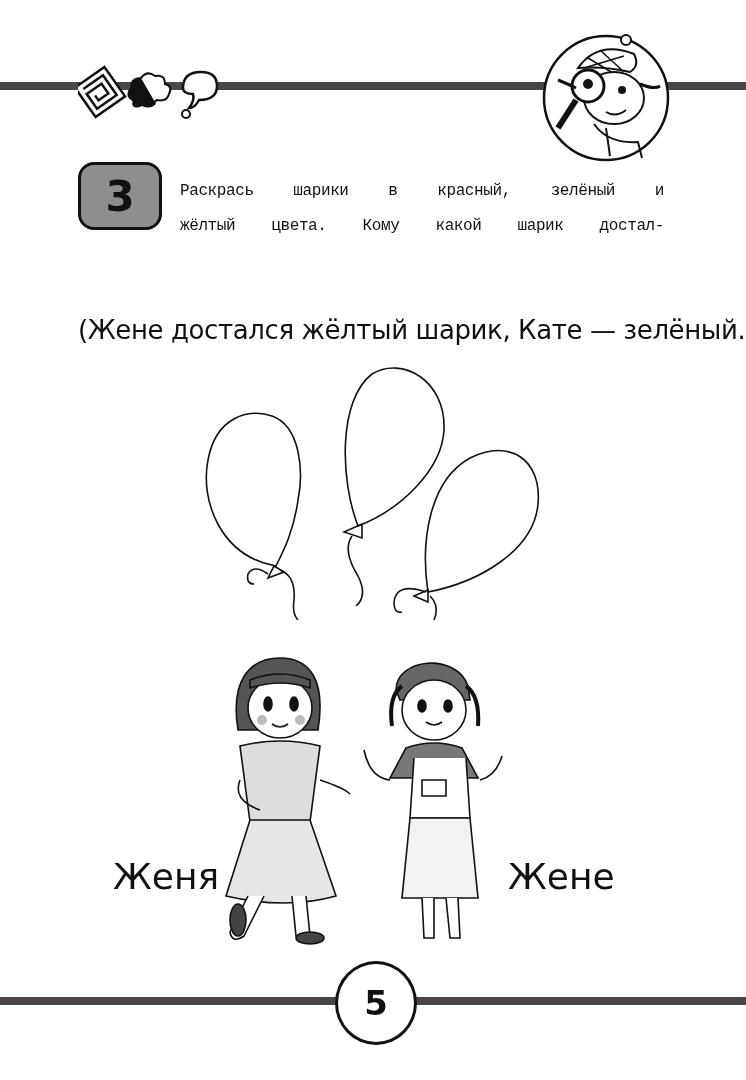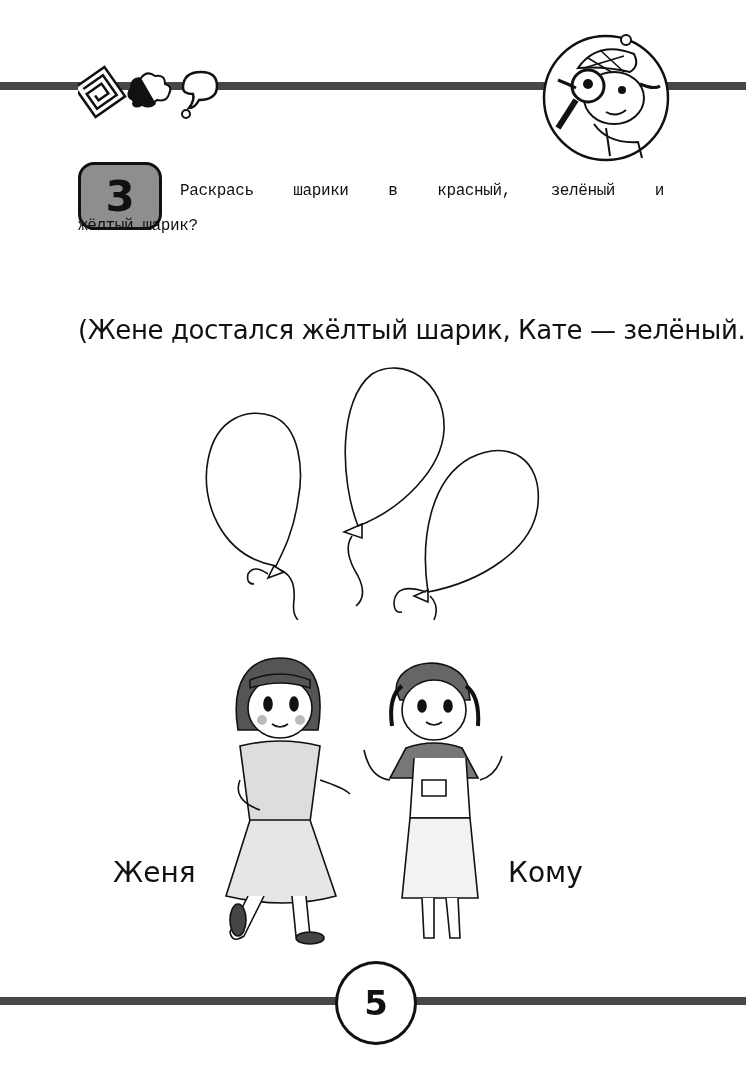--- a/index.html
+++ b/index.html
@@ -25,21 +25,21 @@
     font-family:Liberation Mono, monospace;
     font-size:16px; line-height:35px; letter-spacing:-0.4px;
     text-align:justify; text-align-last:left;
   }
   .task-text .line { display:block; white-space:nowrap; text-align-last:justify; }
   .task-text .line.indent { padding-left:102px; }
   .task-text .line.last { text-align-last:left; }
   .answer { position:absolute; left:78px; top:313px; width:586px; font-size:26px; line-height:35px; letter-spacing:-0.4px; text-align-last:justify; white-space:nowrap; }
   .balloons { position:absolute; left:180px; top:360px; width:400px; height:260px; }
   .girls { position:absolute; left:200px; top:630px; width:330px; height:320px; }
-  .name { position:absolute; font-size:28px; font-family:"DejaVu Sans", sans-serif; font-weight:normal; }
+  .name { position:absolute; font-size:36px; font-family:"DejaVu Sans", sans-serif; font-weight:normal; }
   .name.zhenya { left:113px; top:856px; }
   .name.katya { left:508px; top:856px; }
   .page-num {
     position:absolute; left:335px; top:961px; width:76px; height:78px;
     border:3px solid #111; border-radius:50%; background:#fff;
     display:flex; align-items:center; justify-content:center;
     font-family:"DejaVu Sans", sans-serif; font-weight:bold; font-size:34px;
   }
 </style>
 </head>
@@ -74,21 +74,21 @@
   <path d="M40 72 l-18 28" stroke="#111" stroke-width="6"></path>
   <path d="M70 84 q10 6 20 -2" fill="none" stroke="#111" stroke-width="2"></path>
   <path d="M104 56 q14 6 20 2 M22 52 q10 4 18 8" stroke="#111" stroke-width="3" fill="none"></path>
   <path d="M58 96 q14 20 44 18 l4 16 M70 100 l4 28" stroke="#111" stroke-width="2" fill="none"></path>
 </svg>
 
 <div class="task-badge">3</div>
 
 <div class="task-text">
   <span class="line indent">Раскрась шарики в красный, зелёный и</span>
-  <span class="line last">жёлтый шарик?</span>
+  <span class="line indent">жёлтый цвета. Кому какой шарик достал-</span>
 </div>
 <div class="answer">(Жене достался жёлтый шарик, Кате — зелёный.)</div>
 
 <svg class="balloons" viewBox="0 0 400 260" fill="none" stroke="#111" stroke-width="1.6">
   <g>
     <path d="M96 206 C40 196 20 140 28 100 C36 56 70 48 92 56 C120 66 124 110 118 140 C114 170 104 190 96 206z"></path>
     <path d="M88 218 l16 -6 l-10 -6z"></path>
     <path d="M100 210 q16 6 14 30 q-2 14 4 20"></path>
     <path d="M88 214 q-14 -10 -20 0 q-2 10 6 10"></path>
   </g>
@@ -134,16 +134,16 @@
     <path d="M206 118 q28 -10 56 0 l16 30 h-88z" fill="#777"></path>
     <path d="M214 128 l-4 60 h60 l-4 -60 M222 150 h24 v16 h-24z" fill="#fff"></path>
     <path d="M210 188 h60 l8 80 h-76z" fill="#f2f2f2"></path>
     <path d="M190 150 q-20 -2 -26 -30" fill="none"></path>
     <path d="M280 150 q16 -4 22 -24" fill="none"></path>
     <path d="M222 268 l2 40 h10 l0 -40 M246 268 l4 40 h10 l-2 -40" fill="#fff"></path>
   </g>
 </svg>
 
 <div class="name zhenya">Женя</div>
-<div class="name katya">Кому</div>
+<div class="name katya">Жене</div>
 
 <div class="rule bottom"></div>
 <div class="page-num">5</div>
 
 </body></html>

